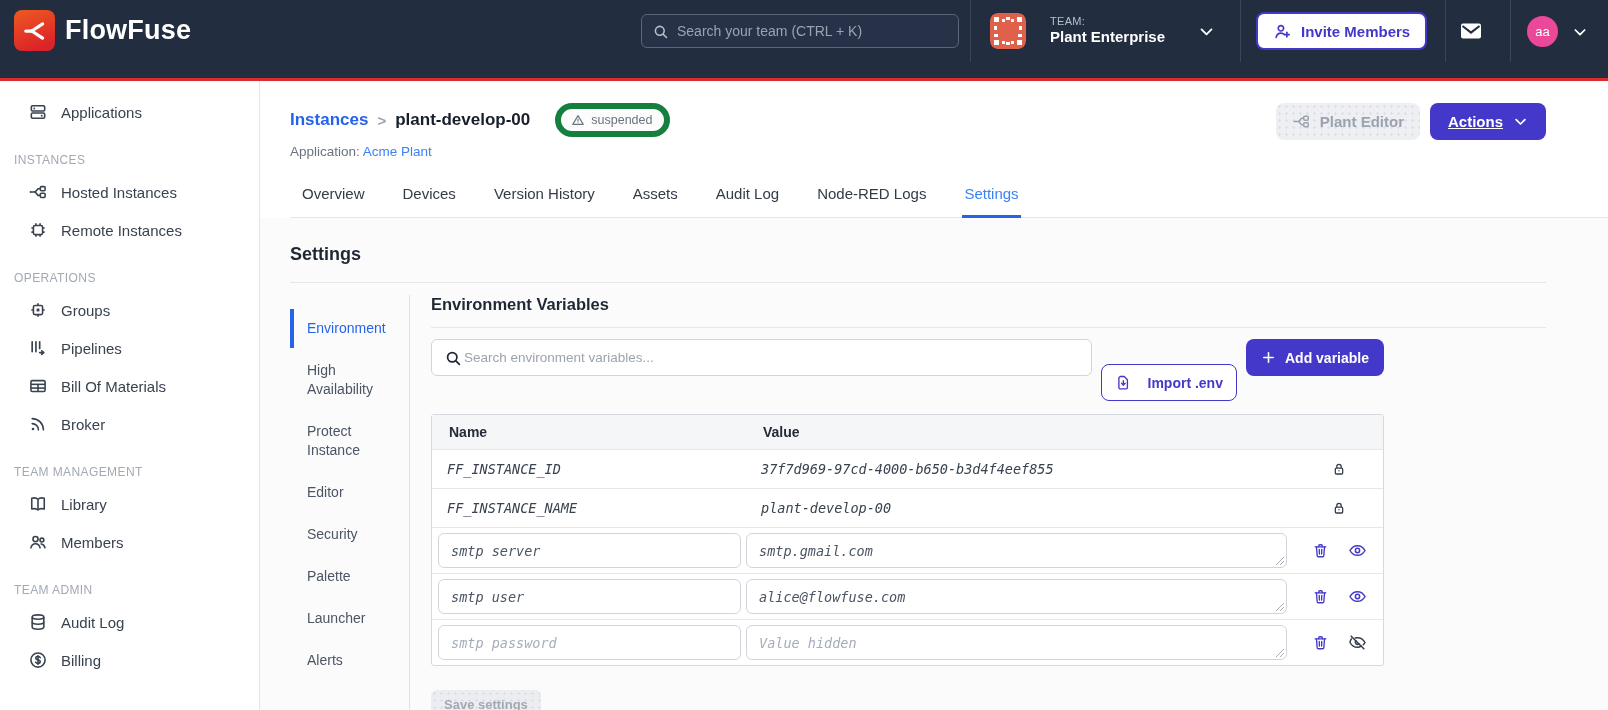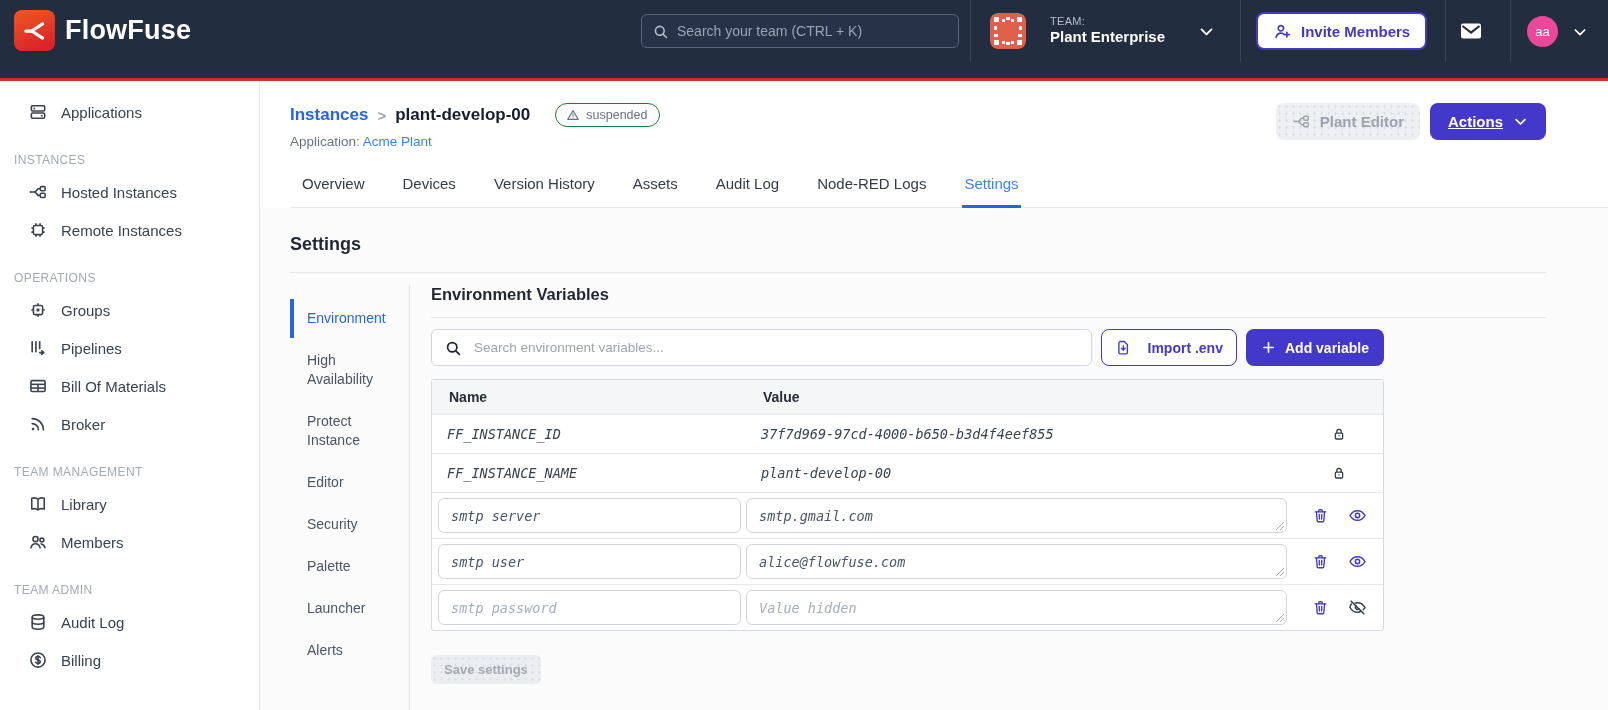--- a/index.html
+++ b/index.html
@@ -47,21 +47,21 @@
   .main { flex:1; display:flex; flex-direction:column; background:#fff; }
 
   
   .page-head { padding:22px 62px 0 30px; background:#fff; }
   .head-row { display:flex; align-items:flex-start; }
   .crumbs { display:flex; align-items:center; gap:9px; }
   .crumb-root { color:#2563EB; font-size:17px; font-weight:bold; cursor:pointer; }
   .crumb-sep { color:#9CA3AF; font-size:15px; font-weight:bold; }
   .crumb-cur { color:#171E2B; font-size:17px; font-weight:bold; }
   .badge { display:flex; align-items:center; gap:6px; margin-left:16px; padding:4px 12px 4px 10px;
-           border:1px solid #15803d; border-radius:999px; background:#FCFCFD;
+           border:6px solid #15803d; border-radius:999px; background:#FCFCFD;
            color:#6B7280; font-size:12.5px; }
   .app-line { margin-top:7px; font-size:13.5px; color:#6B7280; }
   .app-link { color:#3B82F6; cursor:pointer; }
   .head-actions { margin-left:auto; display:flex; gap:10px; }
   .btn-disabled { display:flex; align-items:center; gap:9px; padding:9px 16px; border:none; border-radius:8px;
                   background-color:#EDEFF2; background-image:radial-gradient(#DCDFE4 1px, transparent 1.2px);
                   background-size:7px 7px; color:#9CA3AF; font-size:15px; font-weight:bold; cursor:not-allowed;
                   font-family:"Liberation Sans",sans-serif; }
   .btn-primary { display:flex; align-items:center; gap:10px; padding:9px 18px; border:none; border-radius:8px;
                  background:#4338CA; color:#fff; font-size:15px; font-weight:bold; cursor:pointer;
@@ -79,28 +79,28 @@
   .title-hr { border:none; border-top:1px solid #E5E7EB; margin-top:17px; }
   .settings-body { display:flex; margin-top:12px; }
   .setnav { width:120px; min-width:120px; border-right:1px solid #E0E3E8; padding:14px 0 40px 0; min-height:410px; }
   .snav-item { padding:10px 6px 10px 13px; border-left:4px solid transparent; font-size:14px;
                color:#4B5563; cursor:pointer; line-height:19px; margin-bottom:3px; }
   .snav-item.active { color:#2563EB; border-left-color:#2563EB; }
   .envpanel { flex:1; padding-left:21px; }
   .env-title { font-size:16.5px; font-weight:bold; color:#1F2733; padding-bottom:13px; border-bottom:1px solid #E5E7EB; }
   .toolbar { display:flex; gap:9px; margin-top:11px; width:953px; }
   .search-box { flex:1; height:37px; background:#fff; border:1px solid #D1D5DB; border-radius:6px;
-                display:flex; align-items:center; gap:12px; padding:0 12px; }
+                display:flex; align-items:center; gap:2px; padding:0 12px; }
   .search-box input { flex:1; border:none; outline:none; font-size:13.5px; color:#374151;
                       font-family:"Liberation Sans",sans-serif; background:transparent; }
   .search-box input::placeholder { color:#9CA3AF; }
   .btn-outline { display:flex; align-items:center; gap:16px; padding:0 13px; height:37px;
                  background:#fff; border:1.5px solid #4338CA; border-radius:8px;
                  color:#4338CA; font-size:14px; font-weight:bold; cursor:pointer;
-                 font-family:"Liberation Sans",sans-serif; white-space:nowrap; }
+                 font-family:"Liberation Sans",sans-serif; white-space:nowrap;margin-top:25px; }
   .btn-add { display:flex; align-items:center; gap:9px; padding:0 15px; height:37px;
              background:#4338CA; border:none; border-radius:8px; color:#fff;
              font-size:14px; font-weight:bold; cursor:pointer;
              font-family:"Liberation Sans",sans-serif; white-space:nowrap; }
 
   
   .env-table { width:953px; margin-top:13px; background:#fff; border:1px solid #D6DAE0; border-radius:3px; }
   .t-row { display:grid; grid-template-columns:314px 1fr 88px; align-items:center; border-bottom:1px solid #E5E7EB; }
   .t-row:last-child { border-bottom:none; }
   .t-head { background:#F5F6F8; }

